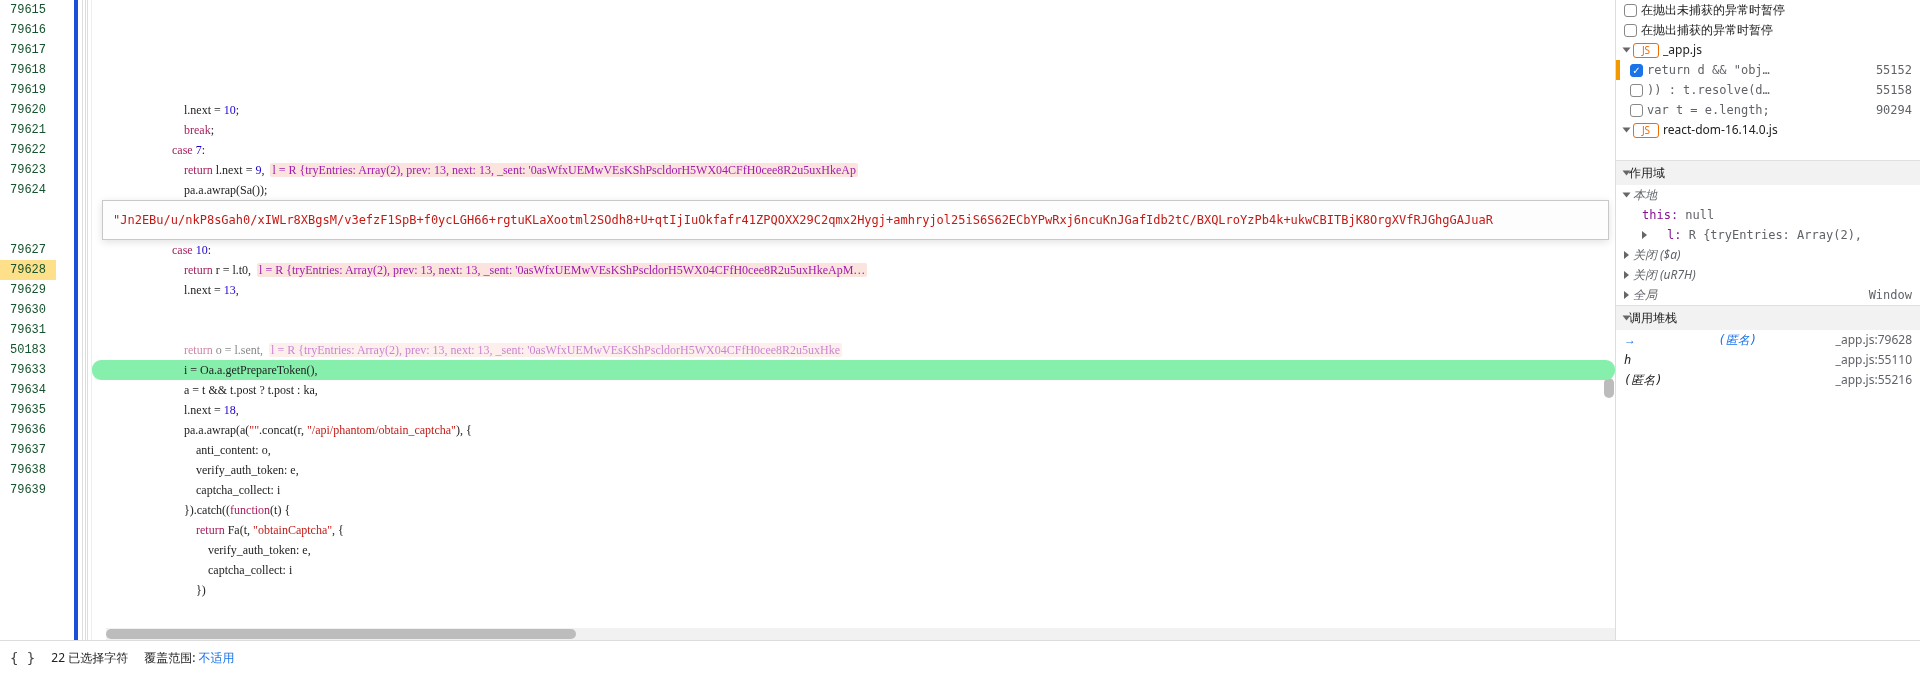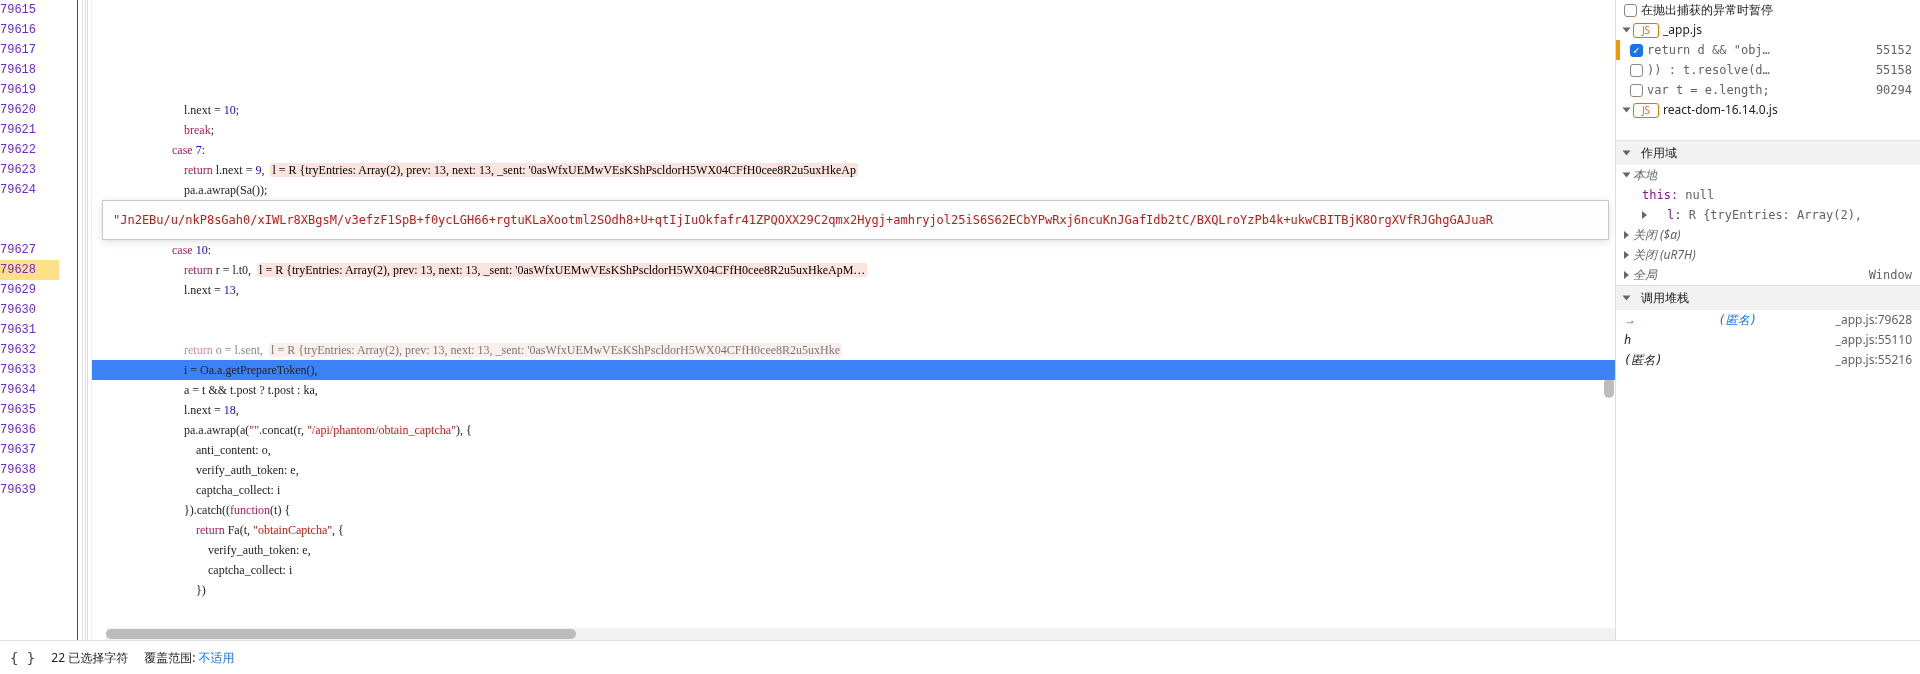--- a/index.html
+++ b/index.html
@@ -13,25 +13,25 @@
     height: 674px;
     position: relative;
   }
   .main {
     display: flex;
     height: 640px;
   }
   .gutter {
     width: 78px;
     background: #fff;
-    color: #6d28d9;
-    text-align: left;
+    color: #14532d;
+    text-align: center;
     padding-right: 18px;
     line-height: 20px;
-    border-right: 1px solid #1d4ed8;
+    border-right: 4px solid #1d4ed8;
     user-select: none;
     flex-shrink: 0;
   }
   .gutter .ln { height: 20px; }
   .fold-col {
     width: 14px;
     flex-shrink: 0;
     position: relative;
     border-right: 1px solid #eee;
   }
@@ -56,25 +56,26 @@
     position: relative;
     font-family: Liberation Serif, serif;
   }
   .kw { color: #a71d5d; }
   .num { color: #1c00cf; }
   .str { color: #c41a16; }
   .hl-inline {
     background: #fbe3de;
     border-radius: 2px;
     padding: 0 2px;
-    color: #000000;
+    color: #a21caf;
     font-family: inherit;
   }
   .current-line {
-    background: #3b82f6;
+    background: #86efac;
+    border-radius: 9px;
   }
   .tooltip-overlay {
     position: absolute;
     left: 10px;
     right: 6px;
     height: 40px;
     background: #fdfdfd;
     border: 1px solid #c8c8c8;
     box-shadow: 0 2px 8px rgba(0,0,0,0.12);
     z-index: 20;
@@ -95,21 +96,21 @@
     line-height: 20px;
     overflow: hidden;
   }
   .r-section-title {
     background: #f2f2f2;
     padding: 2px 8px;
     font-weight: 400;
     border-top: 1px solid #e0e0e0;
     display:flex;
     align-items:center;
-    gap:12px;
+    gap:0;
   }
   .r-row {
     display: flex;
     align-items: center;
     padding: 0 8px;
     height: 20px;
     gap: 4px;
   }
   .chk {
     width: 13px; height: 13px;
@@ -257,21 +258,21 @@
       <div class="ln">79622</div>
       <div class="ln">79623</div>
       <div class="ln">79624</div>
       <div class="ln">     </div>
       <div class="ln">     </div>
       <div class="ln">79627</div>
       <div class="ln" style="background: rgb(255, 224, 138);">79628</div>
       <div class="ln">79629</div>
       <div class="ln">79630</div>
       <div class="ln">79631</div>
-      <div class="ln">79632</div>
+      <div class="ln">50183</div>
       <div class="ln">79633</div>
       <div class="ln">79634</div>
       <div class="ln">79635</div>
       <div class="ln">79636</div>
       <div class="ln">79637</div>
       <div class="ln">79638</div>
       <div class="ln">79639</div>
     </div>
   <div class="fold-col">
     <div class="fold-line"></div>
@@ -286,20 +287,24 @@
       <div class="hscroll-thumb" style="left:0px;width:470px"></div>
     </div>
     <div class="vscroll-code">
       <div class="vscroll-thumb" style="top:378px;height:20px"></div>
     </div>
   <div class="code-line">                            l.next = <span class="num">10</span>;</div><div class="code-line">                            <span class="kw">break</span>;</div><div class="code-line">                        <span class="kw">case</span> <span class="num">7</span>:</div><div class="code-line">                            <span class="kw">return</span> l.next = <span class="num">9</span>,  <span class="hl-inline">l = R {tryEntries: Array(2), prev: 13, next: 13, _sent: '0asWfxUEMwVEsKShPscldorH5WX04CFfH0cee8R2u5uxHkeAp</span></div><div class="code-line">                            pa.a.awrap(Sa());</div><div class="code-line">                        <span class="kw">case</span> <span class="num">9</span>:</div><div class="code-line">                            l.t0 = l.sent;  <span class="hl-inline">l = R {tryEntries: Array(2), prev: 13, next: 13, _sent: '0asWfxUEMwVEsKShPscldorH5WX04CFfH0cee8R2u5uxHkeApM…qF</span></div><div class="code-line">                        <span class="kw">case</span> <span class="num">10</span>:</div><div class="code-line">                            <span class="kw">return</span> r = l.t0,  <span class="hl-inline">l = R {tryEntries: Array(2), prev: 13, next: 13, _sent: '0asWfxUEMwVEsKShPscldorH5WX04CFfH0cee8R2u5uxHkeApM…</span></div><div class="code-line">                            l.next = <span class="num">13</span>,</div><div class="code-line"></div><div class="code-line"></div><div class="code-line" style="opacity: 0.55;">                            <span class="kw">return</span> o = l.sent,  <span class="hl-inline">l = R {tryEntries: Array(2), prev: 13, next: 13, _sent: '0asWfxUEMwVEsKShPscldorH5WX04CFfH0cee8R2u5uxHke</span></div><div class="code-line current-line">                            i = Oa.a.getPrepareToken(),</div><div class="code-line">                            a = t &amp;&amp; t.post ? t.post : ka,</div><div class="code-line">                            l.next = <span class="num">18</span>,</div><div class="code-line">                            pa.a.awrap(a(<span class="str">""</span>.concat(r, <span class="str">"/api/phantom/obtain_captcha"</span>), {</div><div class="code-line">                                anti_content: o,</div><div class="code-line">                                verify_auth_token: e,</div><div class="code-line">                                captcha_collect: i</div><div class="code-line">                            }).catch((<span class="kw">function</span>(t) {</div><div class="code-line">                                <span class="kw">return</span> Fa(t, <span class="str">"obtainCaptcha"</span>, {</div><div class="code-line">                                    verify_auth_token: e,</div><div class="code-line">                                    captcha_collect: i</div><div class="code-line">                                })</div></div>
 
   <div class="right-pane">
     <div class="r-row">
       <span class="chk"></span>
+      <span>在抛出未捕获的异常时暂停</span>
+    </div>
+    <div class="r-row">
+      <span class="chk"></span>
       <span>在抛出捕获的异常时暂停</span>
     </div>
 
     <div class="r-row">
       <span class="disclosure open"></span>
       <span class="file-badge">JS</span>
       <span>_app.js</span>
     </div>
     <div id="bp-list">
         <div class="r-row bp-row">

